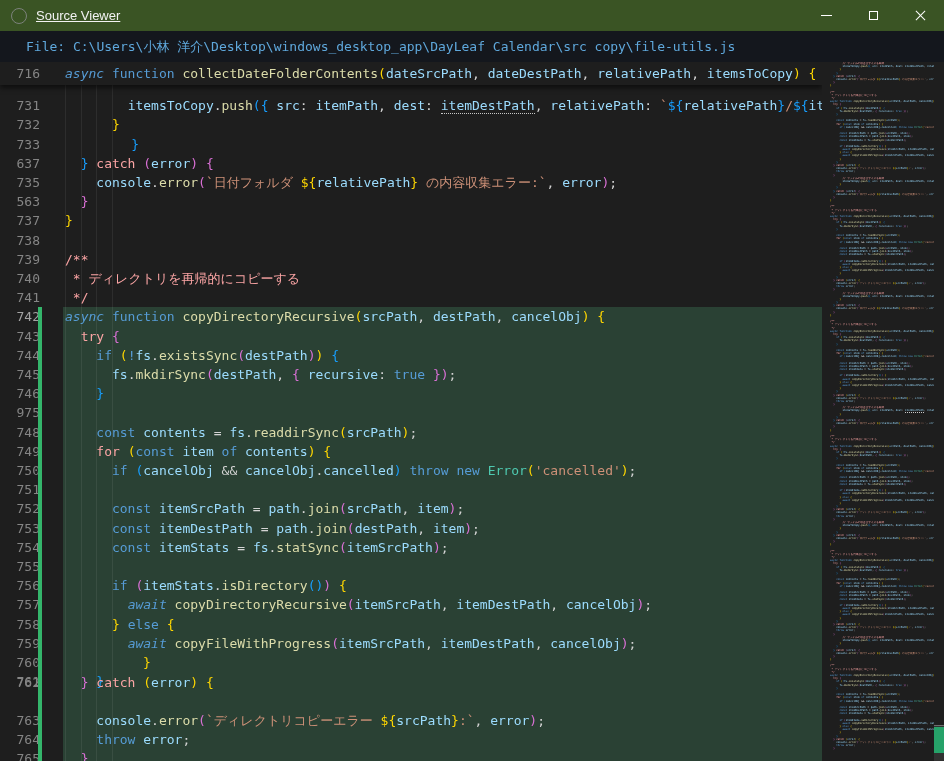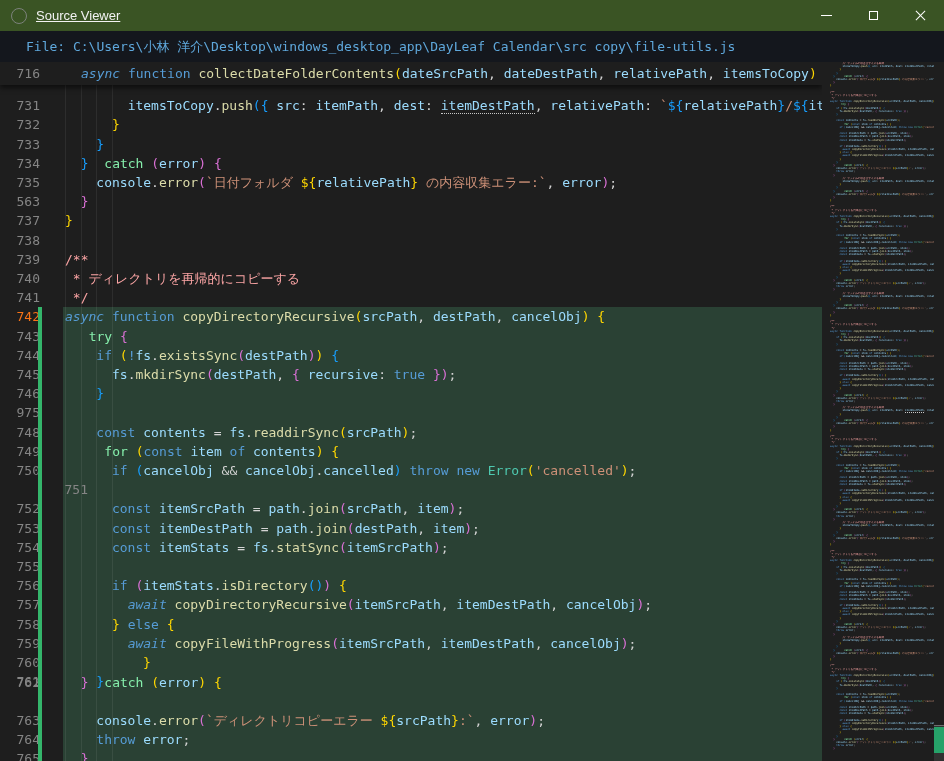--- a/index.html
+++ b/index.html
@@ -44,33 +44,33 @@
   .indent-guides{position:absolute;left:0;top:23px;bottom:0;width:822px;pointer-events:none;}
   .indent-guides span{position:absolute;top:0;bottom:0;width:1px;background:rgba(255,255,255,0.07);}
   .row{
     position:absolute;left:0;width:822px;height:19.2px;display:flex;
     font-size:13px;line-height:19.2px;white-space:pre;
   }
   .ln{
     width:40px;flex:0 0 40px;text-align:right;color:#858585;
     padding-right:0;box-sizing:border-box;
   }
-  .ln.active{color:#f97316;}
+  .ln.active{color:#a3a3a3;}
   .code{margin-left:25px;white-space:pre;}
   
   .sticky{
     position:absolute;left:0;top:0;width:822px;height:23px;background:#1E1E1E;
     box-shadow:0 3px 5px rgba(0,0,0,0.55);z-index:5;display:flex;
-    font-size:13px;line-height:23px;white-space:pre;gap:16px;
+    font-size:13px;line-height:23px;white-space:pre;
   }
   .sticky .ln{line-height:23px;}
   
   .t-kw{color:#569CD6;}
   .t-kwi{color:#569CD6;font-style:italic;}
-  .t-ctrl{color:#86efac;padding-left:8px;}
+  .t-ctrl{color:#fca5a5;}
   .t-fn{color:#DCDCAA;}
   .t-var{color:#9CDCFE;}
   .t-vard{color:#9CDCFE;border-bottom:1px dotted #c8c8c8;}
   .t-str{color:#CE9178;}
   .t-cmt{color:#fca5a5;}
   .t-cls{color:#4EC9B0;}
   .t-pun{color:#D4D4D4;}
   .t-b1{color:#FFD700;}
   .t-b2{color:#DA70D6;}
   .t-b3{color:#179FFF;}
@@ -118,39 +118,39 @@
     <div class="indent-guides" id="guides">
         <span style="left: 65px;"></span>
         <span style="left: 80.7px;"></span>
         <span style="left: 96.3px;"></span>
         <span style="left: 111.9px;"></span>
       </div>
     <div id="rows">
         <div class="row" style="top: 0;"><span class="ln">730</span><span class="code"><span class="t-pun">        </span><span class="t-cmt">// ファイルの場合はサイズを取得</span></span></div>
         <div class="row" style="top: 34.2px;"><span class="ln">731</span><span class="code"><span class="t-pun">        </span><span class="t-var">itemsToCopy</span><span class="t-pun">.</span><span class="t-fn">push</span><span class="t-b3">(</span><span class="t-b3">{</span><span class="t-pun"> </span><span class="t-var">src</span><span class="t-pun">: </span><span class="t-var">itemPath</span><span class="t-pun">, </span><span class="t-var">dest</span><span class="t-pun">: </span><span class="t-vard">itemDestPath</span><span class="t-pun">, </span><span class="t-var">relativePath</span><span class="t-pun">: </span><span class="t-str">`</span><span class="t-b3">${</span><span class="t-var">relativePath</span><span class="t-b3">}</span><span class="t-str">/</span><span class="t-b3">${</span><span class="t-var">item</span></span></div>
         <div class="row" style="top: 53.4px;"><span class="ln">732</span><span class="code"><span class="t-pun">      </span><span class="t-b1">}</span></span></div>
-        <div class="row" style="top: 72.6px;"><span class="ln">733</span><span class="code"><span class="t-pun">    </span><span class="t-b3">}</span></span></div>
-        <div class="row" style="top: 91.8px;"><span class="ln">734</span><span class="code"><span class="t-pun">  </span><span class="t-b3">}</span><span class="t-pun"> </span><span class="t-ctrl">catch</span><span class="t-pun"> </span><span class="t-b2">(</span><span class="t-var">error</span><span class="t-b2">)</span><span class="t-pun"> </span><span class="t-b2">{</span></span></div>
+        <div class="row" style="top: 72.6px; gap: 35px;"><span class="ln">733</span><span class="code"><span class="t-pun">    </span><span class="t-b3">}</span></span></div>
+        <div class="row" style="top: 91.8px;"><span class="ln">637</span><span class="code"><span class="t-pun">  </span><span class="t-b3">}</span><span class="t-pun"> </span><span class="t-ctrl">catch</span><span class="t-pun"> </span><span class="t-b2">(</span><span class="t-var">error</span><span class="t-b2">)</span><span class="t-pun"> </span><span class="t-b2">{</span></span></div>
         <div class="row" style="top: 111px;"><span class="ln">735</span><span class="code"><span class="t-pun">    </span><span class="t-var">console</span><span class="t-pun">.</span><span class="t-fn">error</span><span class="t-b2">(</span><span class="t-str">`日付フォルダ </span><span class="t-b1">${</span><span class="t-var">relativePath</span><span class="t-b1">}</span><span class="t-str"> の内容収集エラー:`</span><span class="t-pun">, </span><span class="t-var">error</span><span class="t-b2">)</span><span class="t-pun">;</span></span></div>
         <div class="row" style="top: 130.2px;"><span class="ln">563</span><span class="code"><span class="t-pun">  </span><span class="t-b2">}</span></span></div>
         <div class="row" style="top: 149.4px;"><span class="ln">737</span><span class="code"><span class="t-b1">}</span></span></div>
         <div class="row" style="top: 168.6px;"><span class="ln">738</span><span class="code"></span></div>
         <div class="row" style="top: 187.8px;"><span class="ln">739</span><span class="code"><span class="t-cmt">/**</span></span></div>
         <div class="row" style="top: 207px;"><span class="ln">740</span><span class="code"><span class="t-cmt"> * ディレクトリを再帰的にコピーする</span></span></div>
         <div class="row" style="top: 226.2px;"><span class="ln">741</span><span class="code"><span class="t-cmt"> */</span></span></div>
         <div class="row" style="top: 245.4px;"><span class="ln active">742</span><span class="code"><span class="t-kwi">async</span><span class="t-pun"> </span><span class="t-kw">function</span><span class="t-pun"> </span><span class="t-fn">copyDirectoryRecursive</span><span class="t-b1">(</span><span class="t-var">srcPath</span><span class="t-pun">, </span><span class="t-var">destPath</span><span class="t-pun">, </span><span class="t-var">cancelObj</span><span class="t-b1">)</span><span class="t-pun"> </span><span class="t-b1">{</span></span></div>
         <div class="row" style="top: 264.6px;"><span class="ln">743</span><span class="code"><span class="t-pun">  </span><span class="t-ctrl">try</span><span class="t-pun"> </span><span class="t-b2">{</span></span></div>
         <div class="row" style="top: 283.8px;"><span class="ln">744</span><span class="code"><span class="t-pun">    </span><span class="t-kw">if</span><span class="t-pun"> </span><span class="t-b1">(</span><span class="t-kw">!</span><span class="t-var">fs</span><span class="t-pun">.</span><span class="t-fn">existsSync</span><span class="t-b2">(</span><span class="t-var">destPath</span><span class="t-b2">)</span><span class="t-b1">)</span><span class="t-pun"> </span><span class="t-b3">{</span></span></div>
         <div class="row" style="top: 303px;"><span class="ln">745</span><span class="code"><span class="t-pun">      </span><span class="t-var">fs</span><span class="t-pun">.</span><span class="t-fn">mkdirSync</span><span class="t-b2">(</span><span class="t-var">destPath</span><span class="t-pun">, </span><span class="t-b2">{</span><span class="t-pun"> </span><span class="t-var">recursive</span><span class="t-pun">: </span><span class="t-kw">true</span><span class="t-pun"> </span><span class="t-b2">}</span><span class="t-b2">)</span><span class="t-pun">;</span></span></div>
         <div class="row" style="top: 322.2px;"><span class="ln">746</span><span class="code"><span class="t-pun">    </span><span class="t-b3">}</span></span></div>
         <div class="row" style="top: 341.4px;"><span class="ln">975</span><span class="code"></span></div>
         <div class="row" style="top: 360.6px;"><span class="ln">748</span><span class="code"><span class="t-pun">    </span><span class="t-kw">const</span><span class="t-pun"> </span><span class="t-var">contents</span><span class="t-pun"> = </span><span class="t-var">fs</span><span class="t-pun">.</span><span class="t-fn">readdirSync</span><span class="t-b1">(</span><span class="t-var">srcPath</span><span class="t-b1">)</span><span class="t-pun">;</span></span></div>
         <div class="row" style="top: 379.8px;"><span class="ln">749</span><span class="code"><span class="t-pun">    </span><span class="t-ctrl">for</span><span class="t-pun"> </span><span class="t-b1">(</span><span class="t-kw">const</span><span class="t-pun"> </span><span class="t-var">item</span><span class="t-pun"> </span><span class="t-kw">of</span><span class="t-pun"> </span><span class="t-var">contents</span><span class="t-b1">)</span><span class="t-pun"> </span><span class="t-b1">{</span></span></div>
         <div class="row" style="top: 399px;"><span class="ln">750</span><span class="code"><span class="t-pun">      </span><span class="t-kw">if</span><span class="t-pun"> </span><span class="t-b3">(</span><span class="t-var">cancelObj</span><span class="t-pun"> &amp;&amp; </span><span class="t-var">cancelObj</span><span class="t-pun">.</span><span class="t-var">cancelled</span><span class="t-b3">)</span><span class="t-pun"> </span><span class="t-kw">throw</span><span class="t-pun"> </span><span class="t-kw">new</span><span class="t-pun"> </span><span class="t-cls">Error</span><span class="t-b1">(</span><span class="t-str">'cancelled'</span><span class="t-b1">)</span><span class="t-pun">;</span></span></div>
-        <div class="row" style="top: 418.2px; padding-left: 48px;"><span class="ln">751</span><span class="code"></span></div>
+        <div class="row" style="top: 418.2px;"><span class="ln">751</span><span class="code"></span></div>
         <div class="row" style="top: 437.4px;"><span class="ln">752</span><span class="code"><span class="t-pun">      </span><span class="t-kw">const</span><span class="t-pun"> </span><span class="t-var">itemSrcPath</span><span class="t-pun"> = </span><span class="t-var">path</span><span class="t-pun">.</span><span class="t-fn">join</span><span class="t-b2">(</span><span class="t-var">srcPath</span><span class="t-pun">, </span><span class="t-var">item</span><span class="t-b2">)</span><span class="t-pun">;</span></span></div>
         <div class="row" style="top: 456.6px;"><span class="ln">753</span><span class="code"><span class="t-pun">      </span><span class="t-kw">const</span><span class="t-pun"> </span><span class="t-var">itemDestPath</span><span class="t-pun"> = </span><span class="t-var">path</span><span class="t-pun">.</span><span class="t-fn">join</span><span class="t-b2">(</span><span class="t-var">destPath</span><span class="t-pun">, </span><span class="t-var">item</span><span class="t-b2">)</span><span class="t-pun">;</span></span></div>
         <div class="row" style="top: 475.8px;"><span class="ln">754</span><span class="code"><span class="t-pun">      </span><span class="t-kw">const</span><span class="t-pun"> </span><span class="t-var">itemStats</span><span class="t-pun"> = </span><span class="t-var">fs</span><span class="t-pun">.</span><span class="t-fn">statSync</span><span class="t-b2">(</span><span class="t-var">itemSrcPath</span><span class="t-b2">)</span><span class="t-pun">;</span></span></div>
         <div class="row" style="top: 495px;"><span class="ln">755</span><span class="code"></span></div>
         <div class="row" style="top: 514.2px;"><span class="ln">756</span><span class="code"><span class="t-pun">      </span><span class="t-kw">if</span><span class="t-pun"> </span><span class="t-b2">(</span><span class="t-var">itemStats</span><span class="t-pun">.</span><span class="t-fn">isDirectory</span><span class="t-b3">(</span><span class="t-b3">)</span><span class="t-b2">)</span><span class="t-pun"> </span><span class="t-b1">{</span></span></div>
         <div class="row" style="top: 533.4px;"><span class="ln">757</span><span class="code"><span class="t-pun">        </span><span class="t-kwi">await</span><span class="t-pun"> </span><span class="t-fn">copyDirectoryRecursive</span><span class="t-b2">(</span><span class="t-var">itemSrcPath</span><span class="t-pun">, </span><span class="t-var">itemDestPath</span><span class="t-pun">, </span><span class="t-var">cancelObj</span><span class="t-b2">)</span><span class="t-pun">;</span></span></div>
         <div class="row" style="top: 552.6px;"><span class="ln">758</span><span class="code"><span class="t-pun">      </span><span class="t-b1">}</span><span class="t-pun"> </span><span class="t-kw">else</span><span class="t-pun"> </span><span class="t-b1">{</span></span></div>
         <div class="row" style="top: 571.8px;"><span class="ln">759</span><span class="code"><span class="t-pun">        </span><span class="t-kwi">await</span><span class="t-pun"> </span><span class="t-fn">copyFileWithProgress</span><span class="t-b2">(</span><span class="t-var">itemSrcPath</span><span class="t-pun">, </span><span class="t-var">itemDestPath</span><span class="t-pun">, </span><span class="t-var">cancelObj</span><span class="t-b2">)</span><span class="t-pun">;</span></span></div>
         <div class="row" style="top: 591px; gap: 31px;"><span class="ln">760</span><span class="code"><span class="t-pun">      </span><span class="t-b1">}</span></span></div>
         <div class="row" style="top: 610.2px;"><span class="ln">761</span><span class="code"><span class="t-pun">    </span><span class="t-b3">}</span></span></div>

